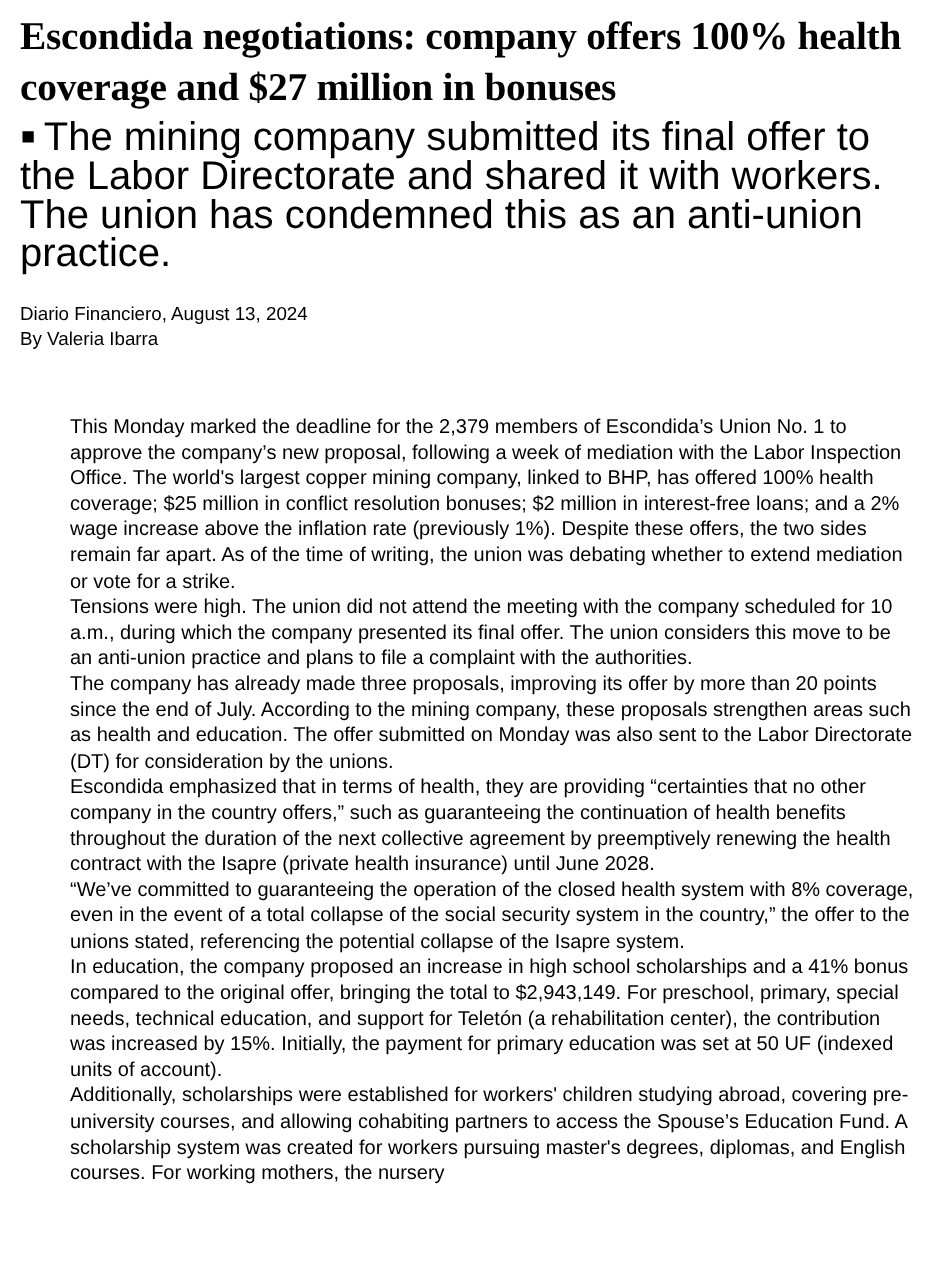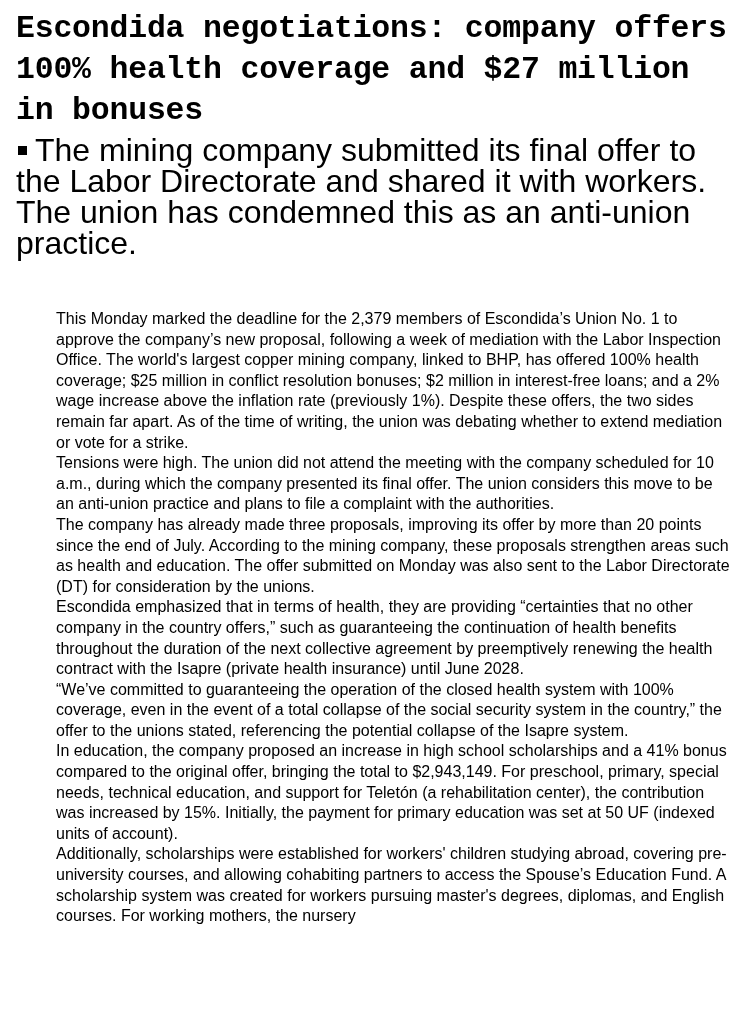--- a/index.html
+++ b/index.html
@@ -13,21 +13,21 @@
       overflow: hidden;
       color: #000000;
       font-family: "Liberation Sans", sans-serif;
     }
     .page {
       padding: 8px 16px 0 16px;
       box-sizing: border-box;
       width: 750px;
     }
     .headline {
-      font-family: Liberation Mono, monospace;
+      font-family: Liberation Serif, serif;
       font-weight: bold;
       font-size: 31.5px;
       line-height: 41px;
       margin: 0;
       letter-spacing: -0.2px;
     }
     .subhead {
       font-size: 32px;
       line-height: 31px;
       margin: 4px 0 0 0;
@@ -59,23 +59,27 @@
 </head>
 <body>
 
 <div class="page">
   <h1 class="headline">Escondida negotiations: company offers 100% health coverage and $27 million in bonuses</h1>
 
   <div class="subhead">
     <span class="bullet"></span><span>The mining company submitted its final offer to the Labor Directorate and shared it with workers. The union has condemned this as an anti-union practice.</span>
   </div>
 
+  <div class="meta">
+    <div>Diario Financiero, August 13, 2024</div>
+    <div>By Valeria Ibarra</div>
+  </div>
 
   <div class="body">
     <p>This Monday marked the deadline for the 2,379 members of Escondida’s Union No. 1 to approve the company’s new proposal, following a week of mediation with the Labor Inspection Office. The world's largest copper mining company, linked to BHP, has offered 100% health coverage; $25 million in conflict resolution bonuses; $2 million in interest-free loans; and a 2% wage increase above the inflation rate (previously 1%). Despite these offers, the two sides remain far apart. As of the time of writing, the union was debating whether to extend mediation or vote for a strike.</p>
     <p>Tensions were high. The union did not attend the meeting with the company scheduled for 10 a.m., during which the company presented its final offer. The union considers this move to be an anti-union practice and plans to file a complaint with the authorities.</p>
     <p>The company has already made three proposals, improving its offer by more than 20 points since the end of July. According to the mining company, these proposals strengthen areas such as health and education. The offer submitted on Monday was also sent to the Labor Directorate (DT) for consideration by the unions.</p>
     <p>Escondida emphasized that in terms of health, they are providing “certainties that no other company in the country offers,” such as guaranteeing the continuation of health benefits throughout the duration of the next collective agreement by preemptively renewing the health contract with the Isapre (private health insurance) until June 2028.</p>
-    <p>“We’ve committed to guaranteeing the operation of the closed health system with 100% coverage, even in the event of a total collapse of the social security system in the country,” the offer to the unions stated, referencing the potential collapse of the Isapre system.</p>
+    <p>“We’ve committed to guaranteeing the operation of the closed health system with 8% coverage, even in the event of a total collapse of the social security system in the country,” the offer to the unions stated, referencing the potential collapse of the Isapre system.</p>
     <p>In education, the company proposed an increase in high school scholarships and a 41% bonus compared to the original offer, bringing the total to $2,943,149. For preschool, primary, special needs, technical education, and support for Teletón (a rehabilitation center), the contribution was increased by 15%. Initially, the payment for primary education was set at 50 UF (indexed units of account).</p>
     <p>Additionally, scholarships were established for workers' children studying abroad, covering pre-university courses, and allowing cohabiting partners to access the Spouse’s Education Fund. A scholarship system was created for workers pursuing master's degrees, diplomas, and English courses. For working mothers, the nursery</p>
   </div>
 </div>
 
 </body></html>

